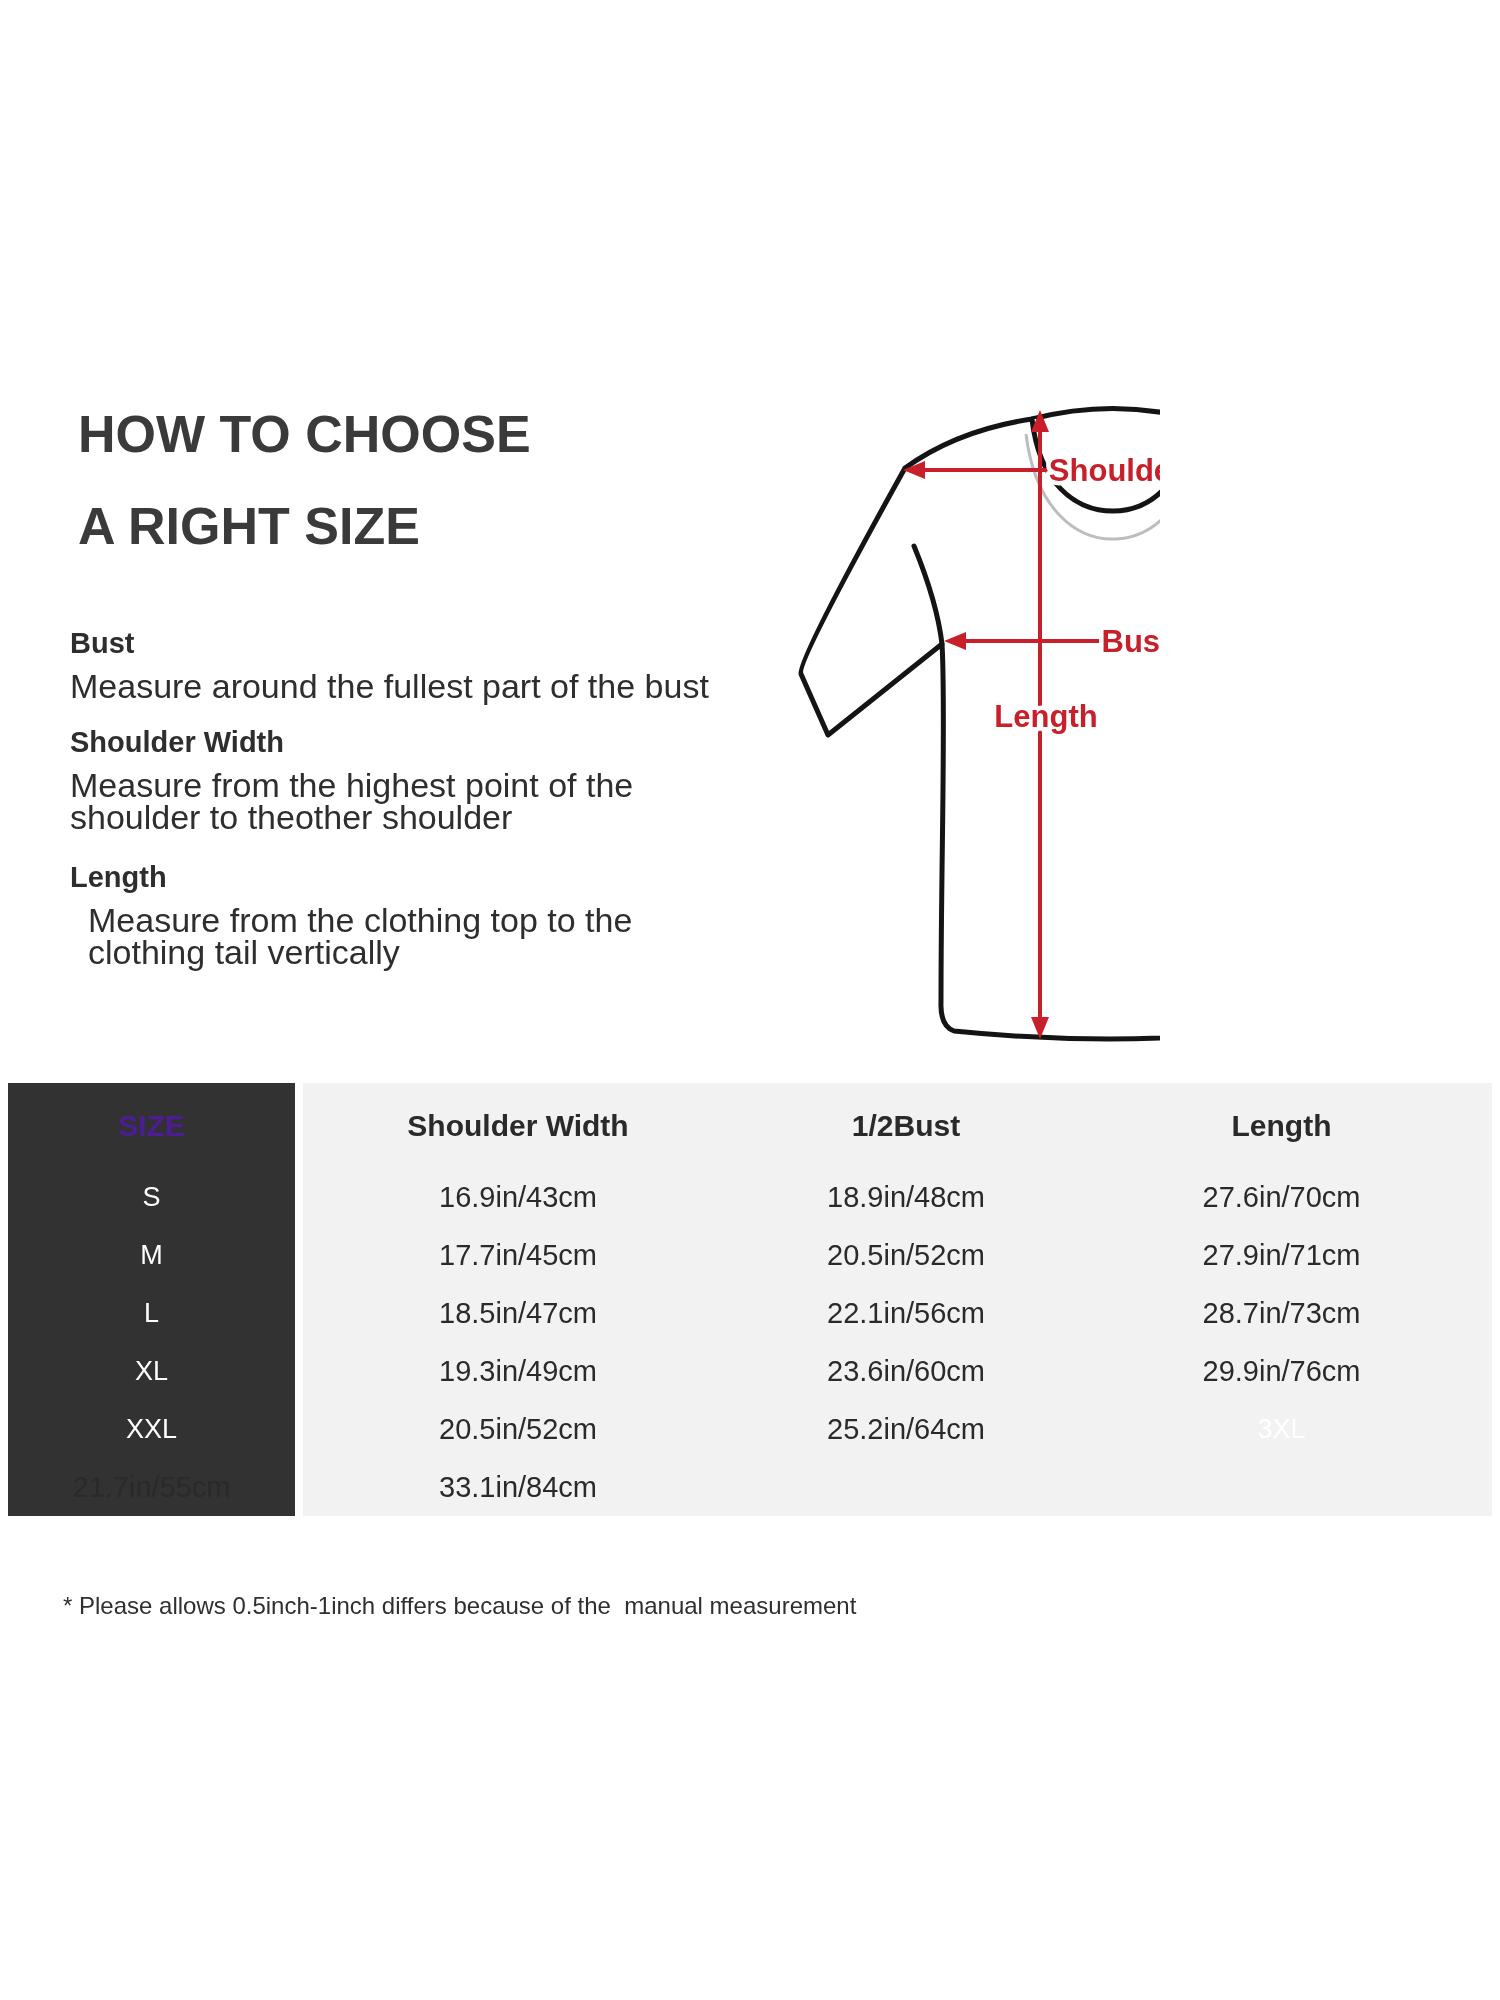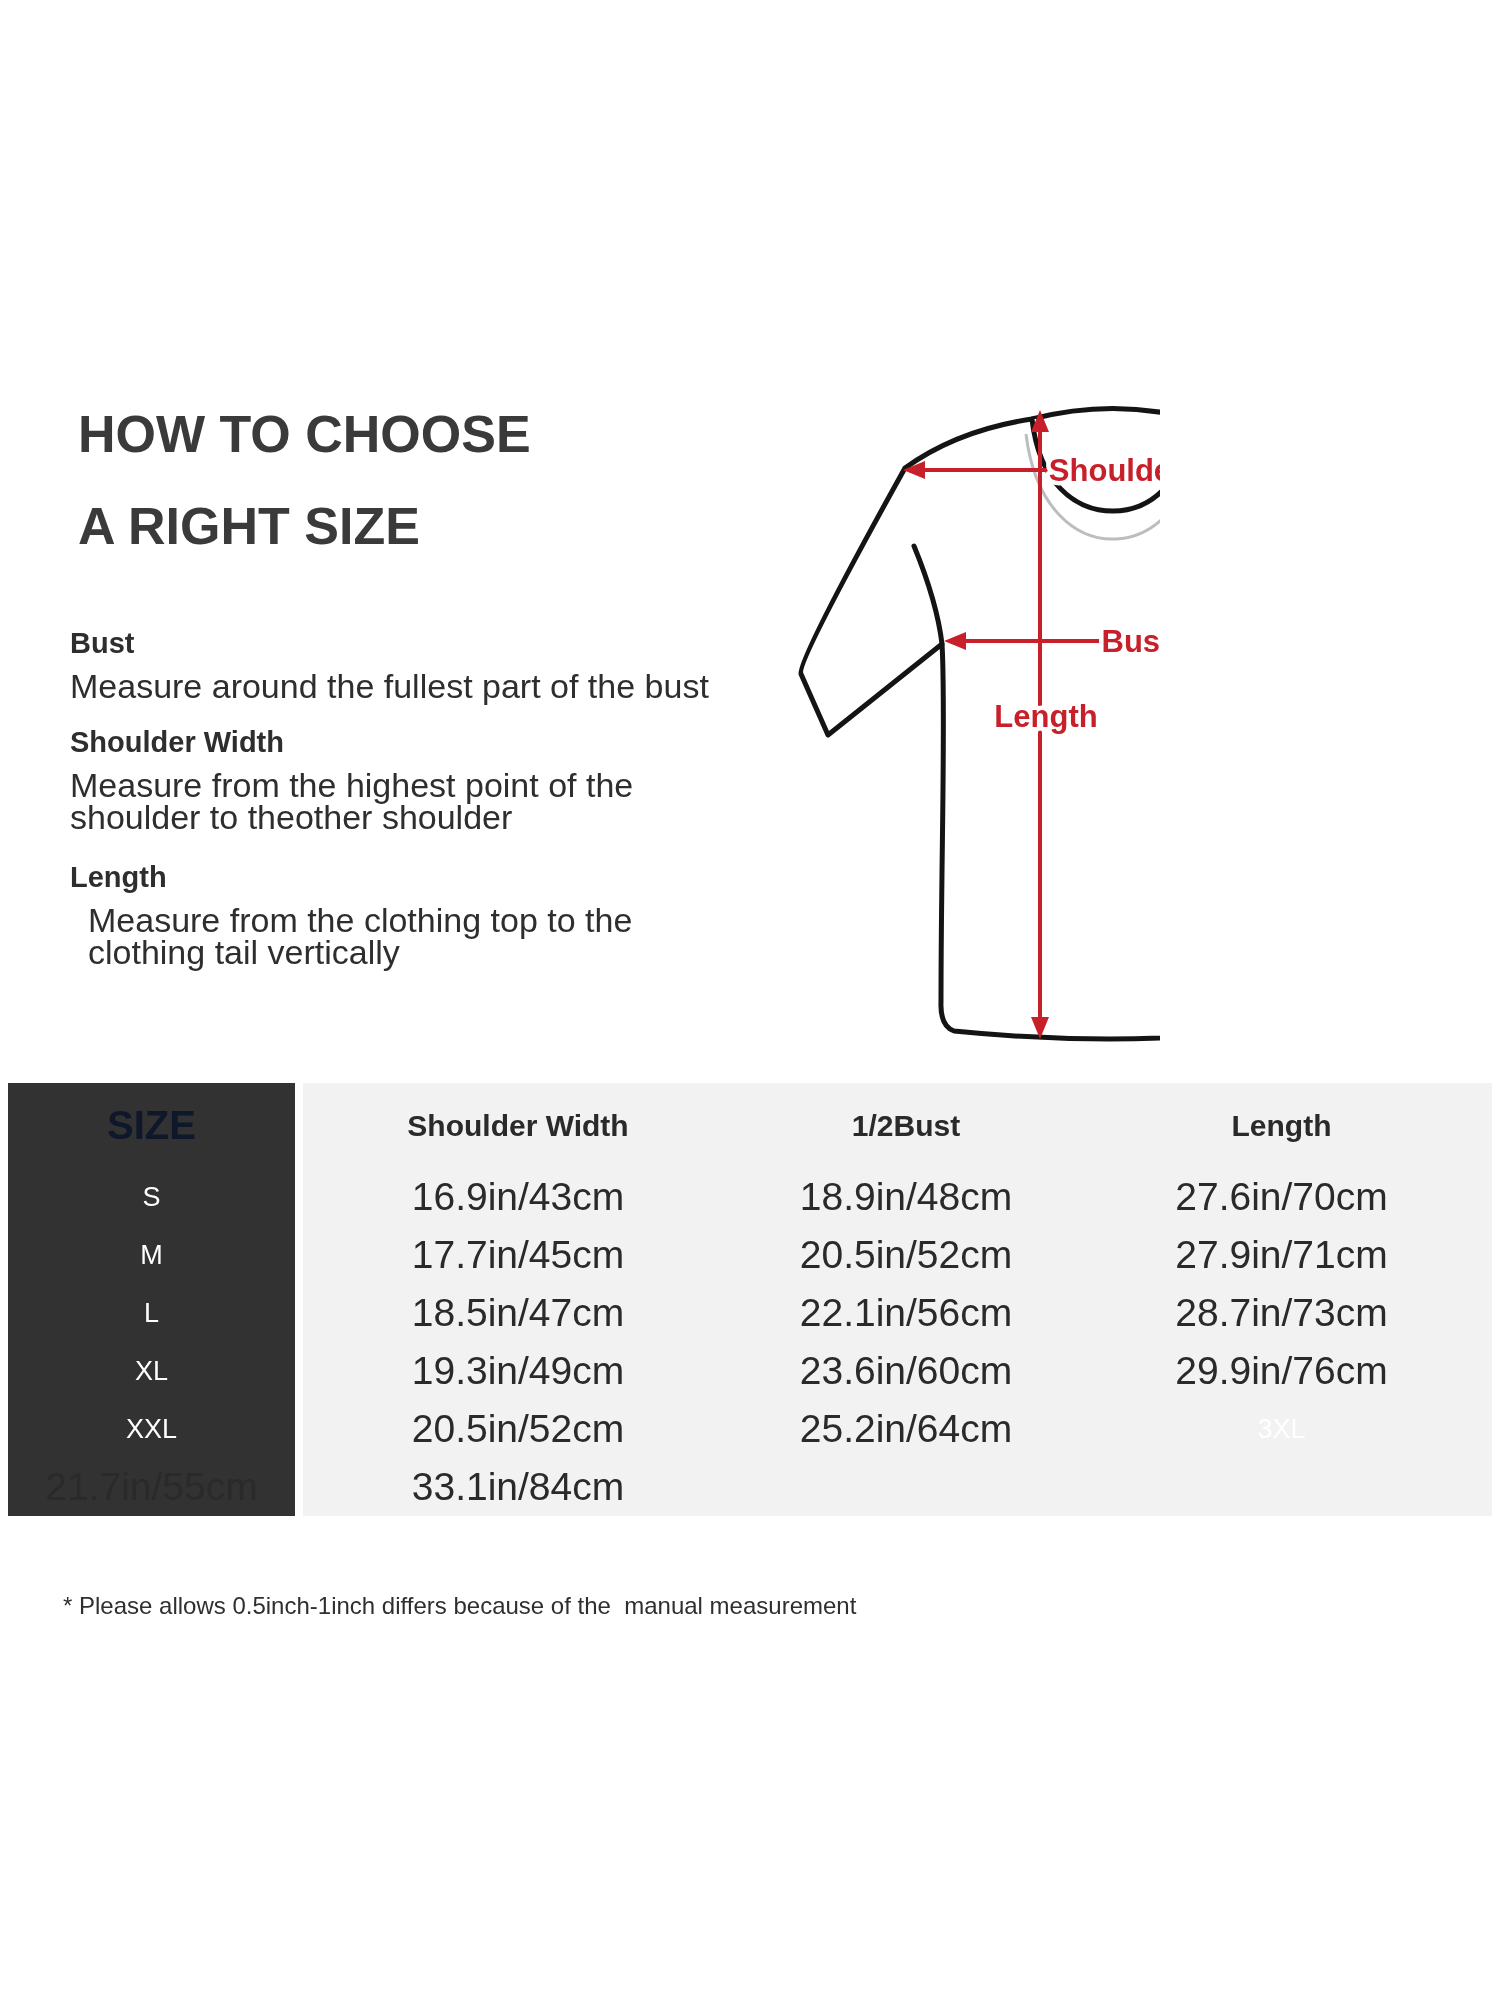--- a/index.html
+++ b/index.html
@@ -14,24 +14,24 @@
   .instr-body{color:#2e2e2e;font-weight:400;font-size:34px;line-height:32px;white-space:pre-line;}
 
   
   .table-wrap{left:8px;top:1083px;width:1484px;height:433px;}
   .tbl-bg-dark{position:absolute;left:0;top:0;width:287px;height:433px;background:#323232;}
   .tbl-bg-light{position:absolute;left:295px;top:0;width:1189px;height:433px;background:#f2f2f2;}
   .tbl-grid{position:absolute;left:0;top:0;width:1484px;height:433px;display:grid;
             grid-template-columns:287px 446px 330px 421px;
             grid-template-rows:85px 58px 58px 58px 58px 58px 58px;}
   .tbl-grid div{display:flex;align-items:center;justify-content:center;}
-  .th-dark{color:#0f172a;font-weight:700;font-size:40px;}
+  .th-dark{color:#4c1d95;font-weight:700;font-size:30px;}
   .th-light{color:#2a2a2a;font-weight:700;font-size:30px;}
   .td-size{color:#ffffff;font-weight:400;font-size:27px;}
-  .td-val{color:#2a2a2a;font-weight:400;font-size:39px;}
+  .td-val{color:#2a2a2a;font-weight:400;font-size:29px;}
 
   
   .footnote{left:63px;top:1592px;color:#2f2f2f;font-size:24px;white-space:pre-wrap;}
 
   
   .shirt-svg{left:600px;top:380px;}
   .shirt-line{fill:#ffffff;stroke:#141414;stroke-width:5;stroke-linejoin:round;stroke-linecap:round;}
   .shirt-open{fill:#ffffff;stroke:#141414;stroke-width:5;stroke-linecap:round;}
   .shirt-shadow{fill:none;stroke:#9a9a9a;stroke-width:3;opacity:.65;}
   .seam{fill:none;stroke:#141414;stroke-width:5;stroke-linecap:round;}

